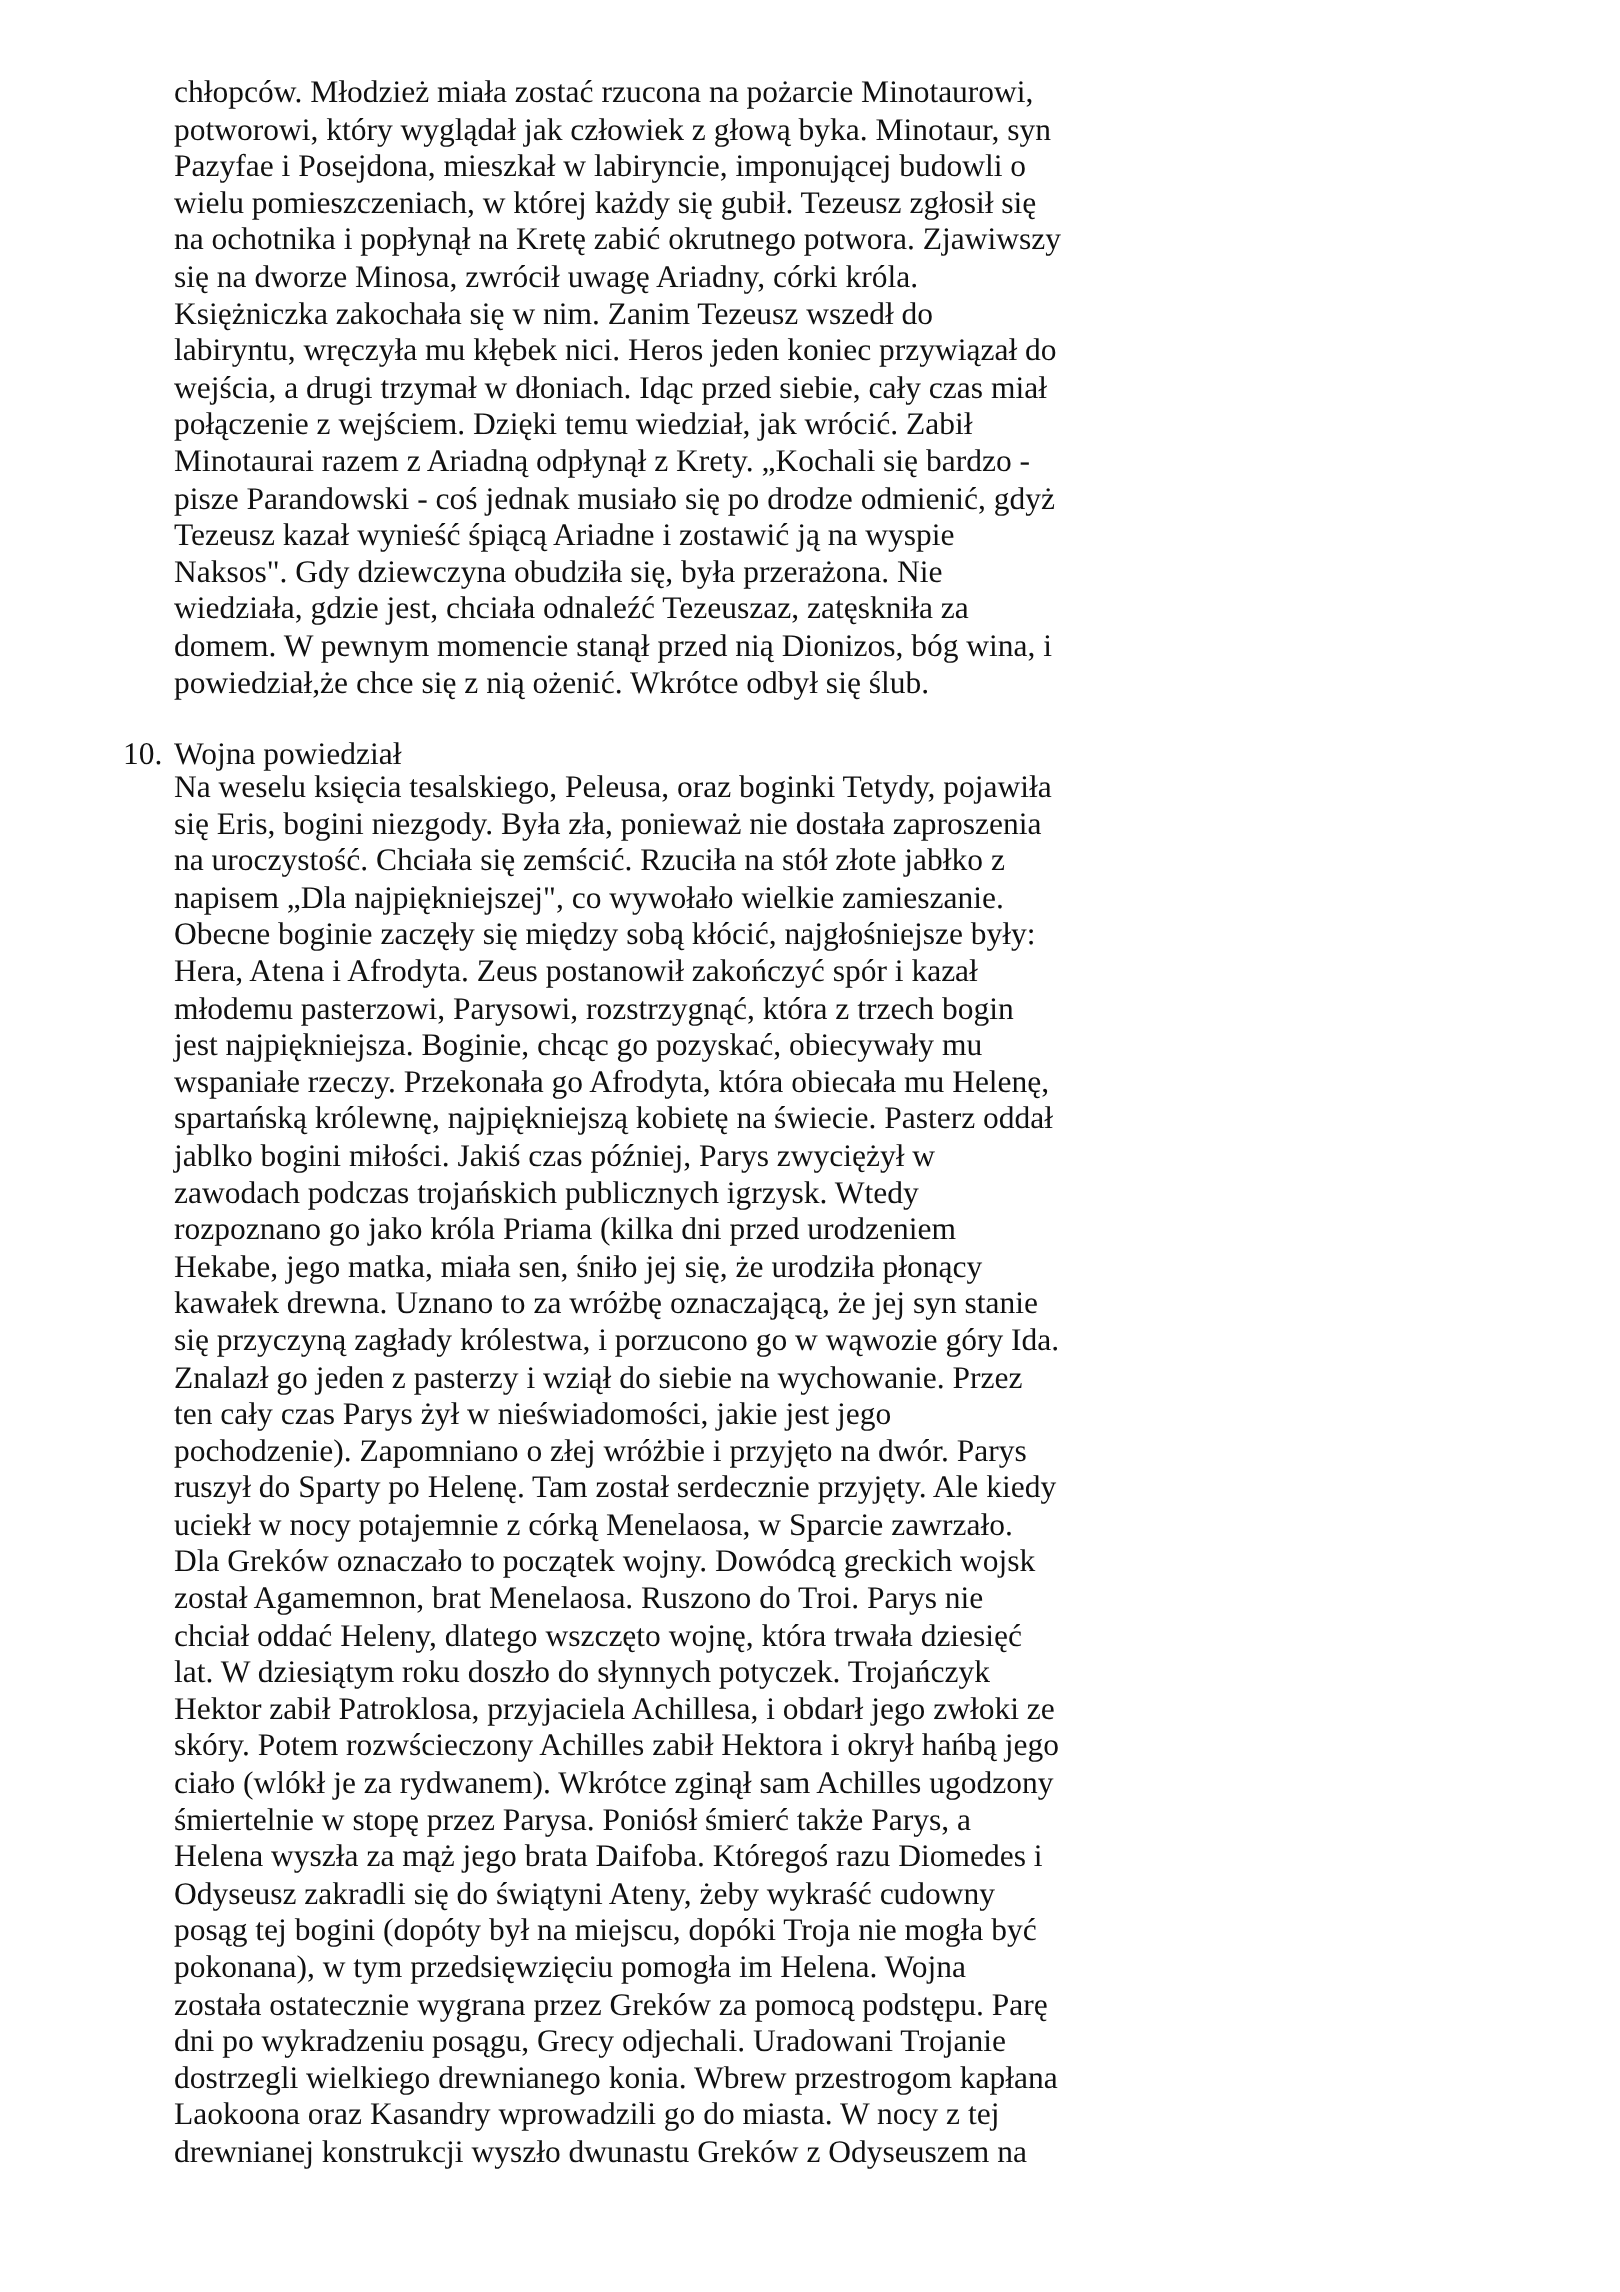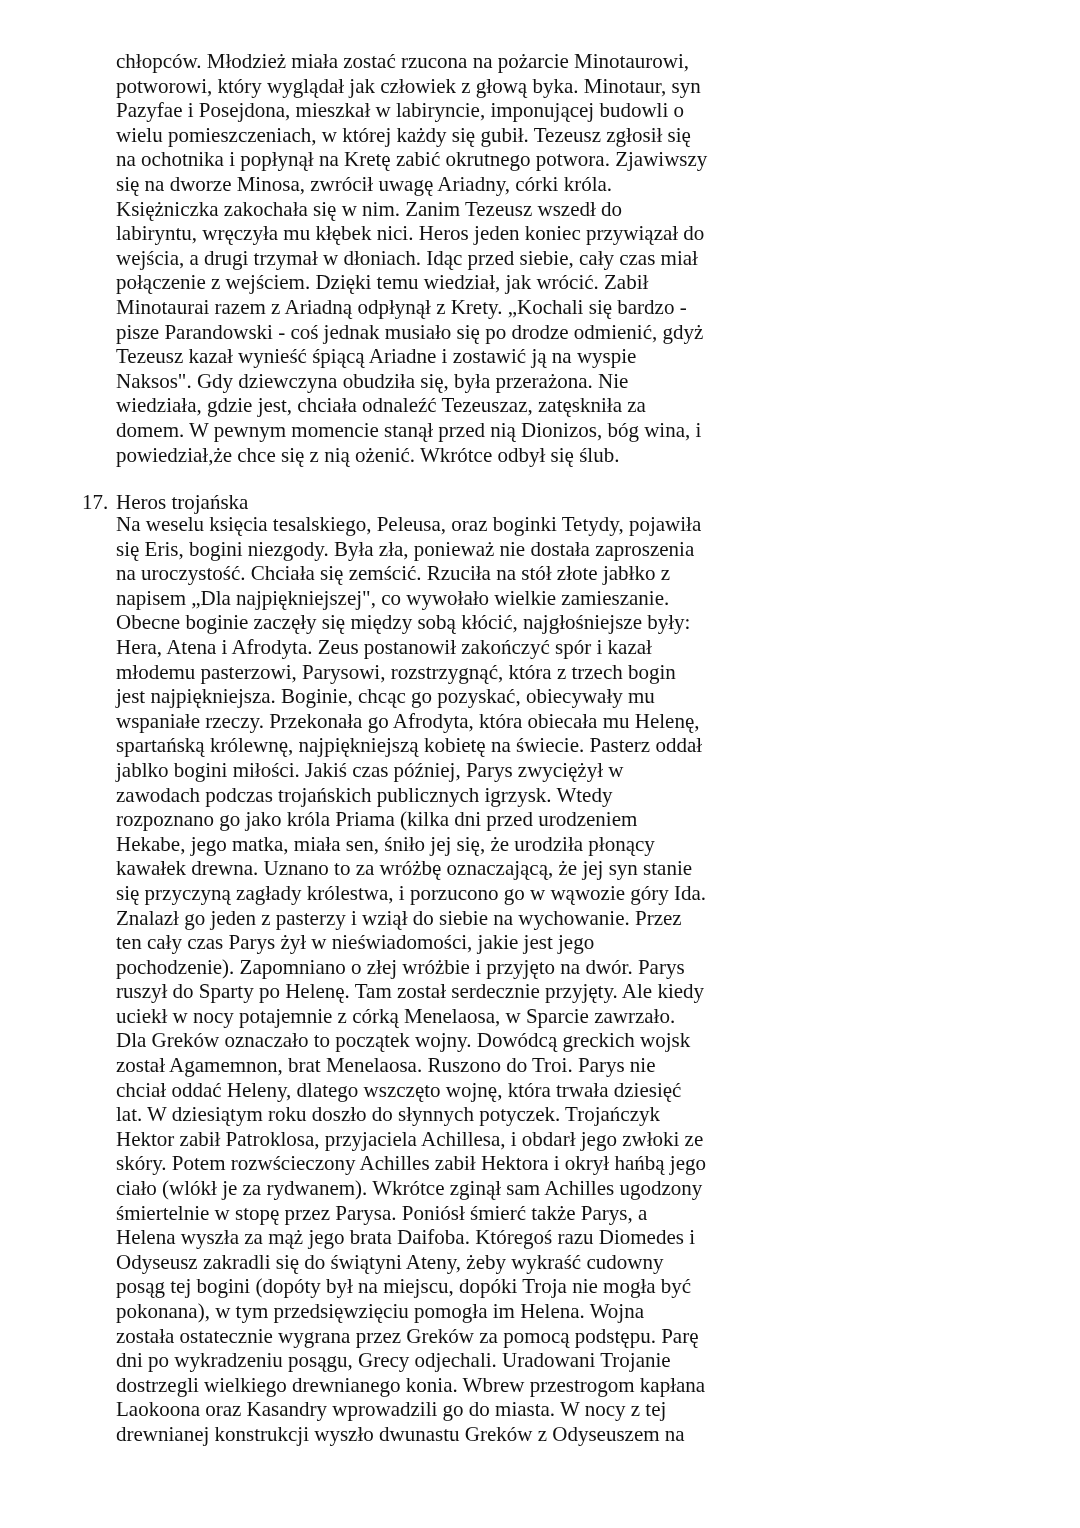--- a/index.html
+++ b/index.html
@@ -56,21 +56,21 @@
 połączenie z wejściem. Dzięki temu wiedział, jak wrócić. Zabił
 Minotaurai razem z Ariadną odpłynął z Krety. „Kochali się bardzo -
 pisze Parandowski - coś jednak musiało się po drodze odmienić, gdyż
 Tezeusz kazał wynieść śpiącą Ariadne i zostawić ją na wyspie
 Naksos". Gdy dziewczyna obudziła się, była przerażona. Nie
 wiedziała, gdzie jest, chciała odnaleźć Tezeuszaz, zatęskniła za
 domem. W pewnym momencie stanął przed nią Dionizos, bóg wina, i
 powiedział,że chce się z nią ożenić. Wkrótce odbył się ślub.</p>
 
   <div class="item-heading">
-    <span class="item-number">17.</span><span>Heros trojańska</span>
+    <span class="item-number">10.</span><span>Wojna powiedział</span>
   </div>
 
   <p class="para para-body">Na weselu księcia tesalskiego, Peleusa, oraz boginki Tetydy, pojawiła
 się Eris, bogini niezgody. Była zła, ponieważ nie dostała zaproszenia
 na uroczystość. Chciała się zemścić. Rzuciła na stół złote jabłko z
 napisem „Dla najpiękniejszej", co wywołało wielkie zamieszanie.
 Obecne boginie zaczęły się między sobą kłócić, najgłośniejsze były:
 Hera, Atena i Afrodyta. Zeus postanowił zakończyć spór i kazał
 młodemu pasterzowi, Parysowi, rozstrzygnąć, która z trzech bogin
 jest najpiękniejsza. Boginie, chcąc go pozyskać, obiecywały mu

